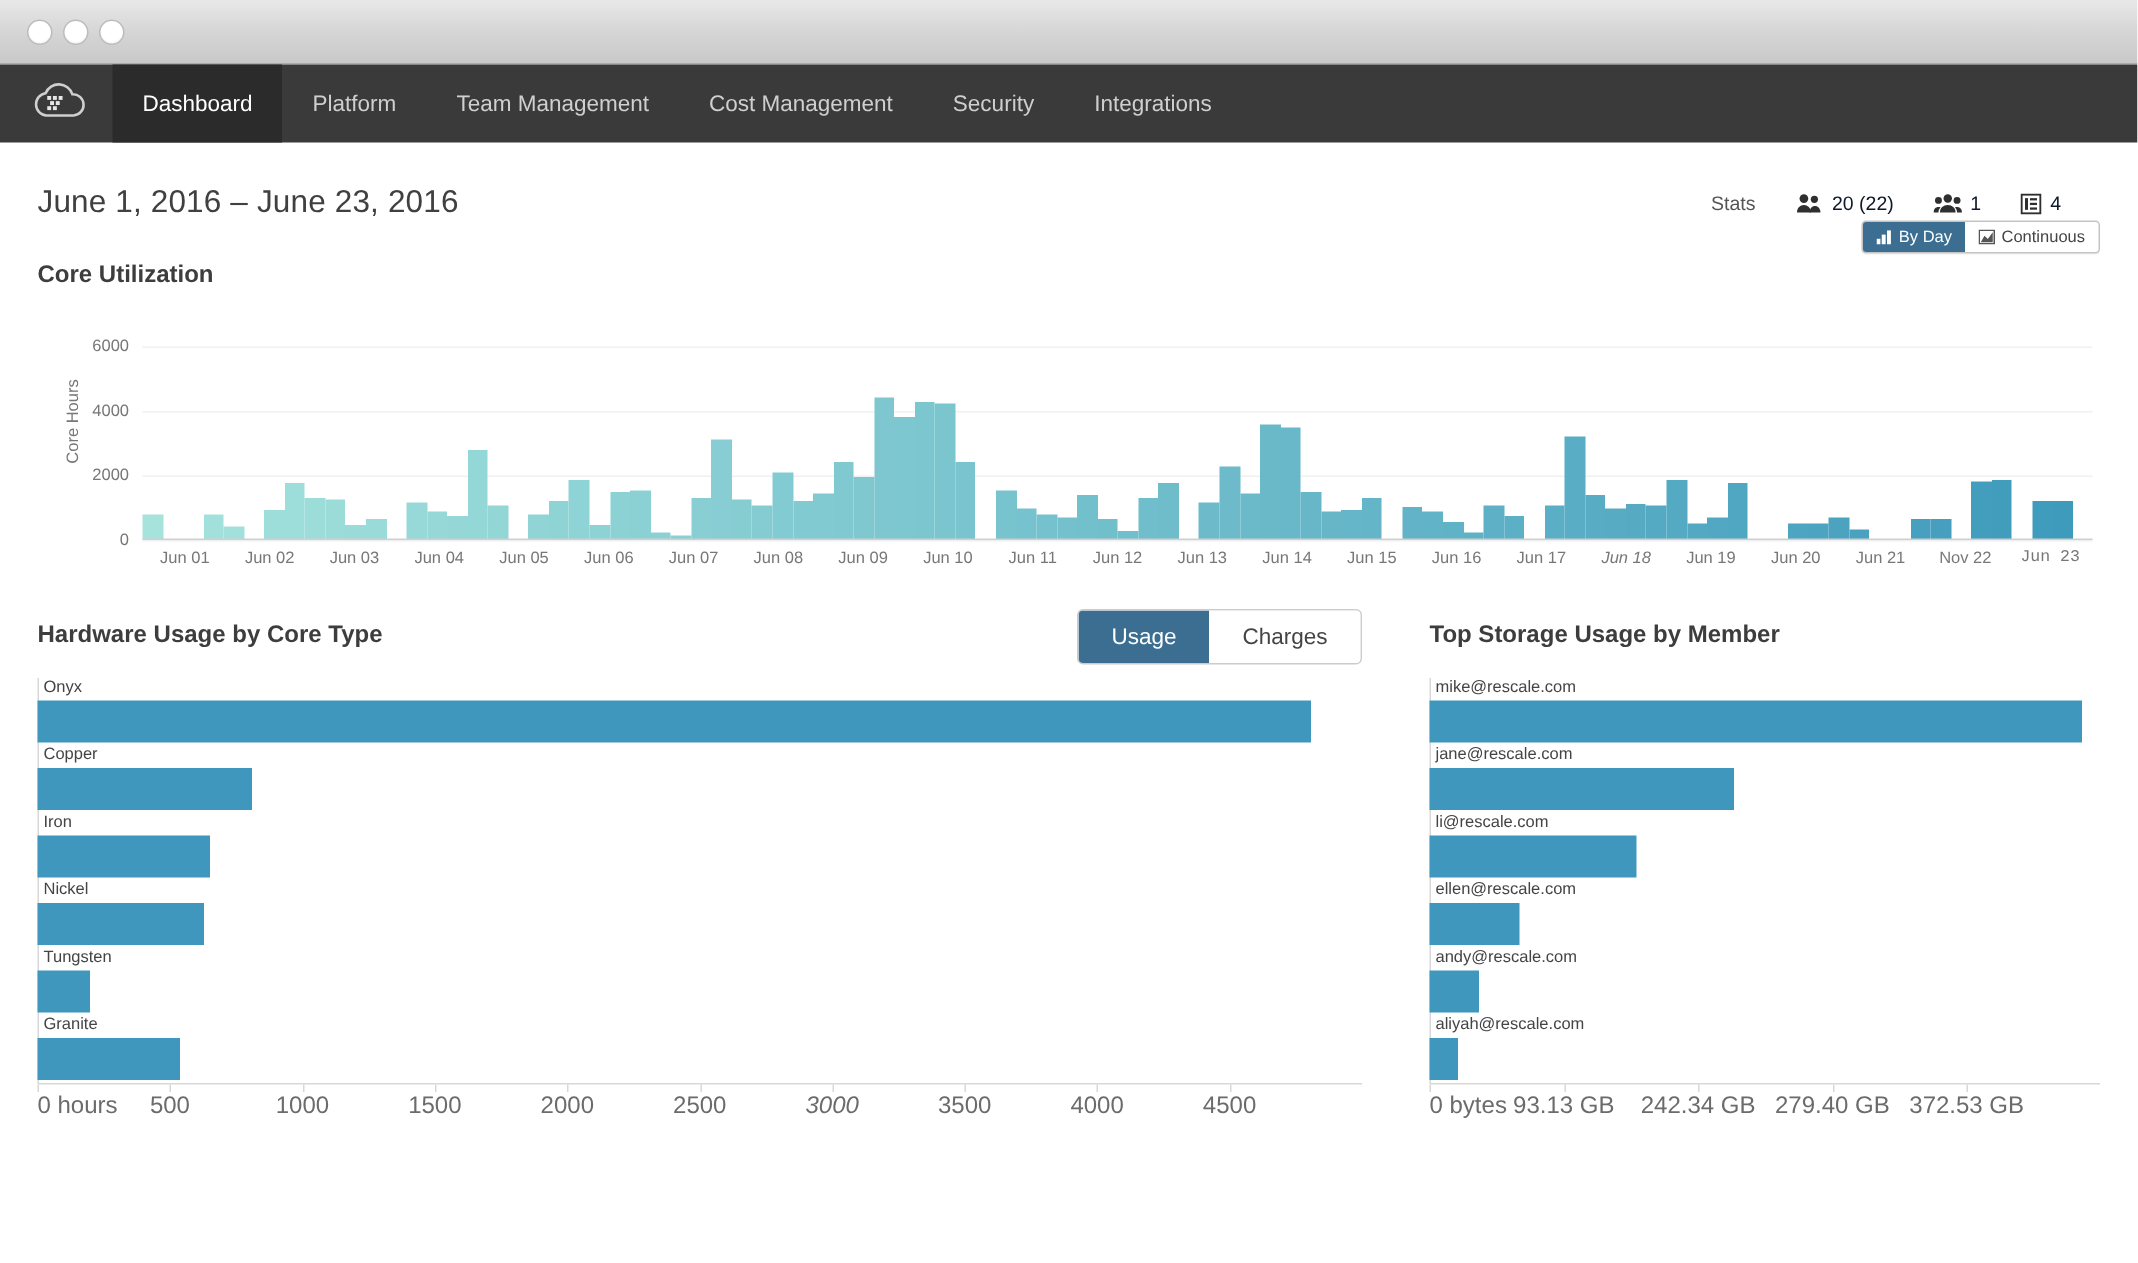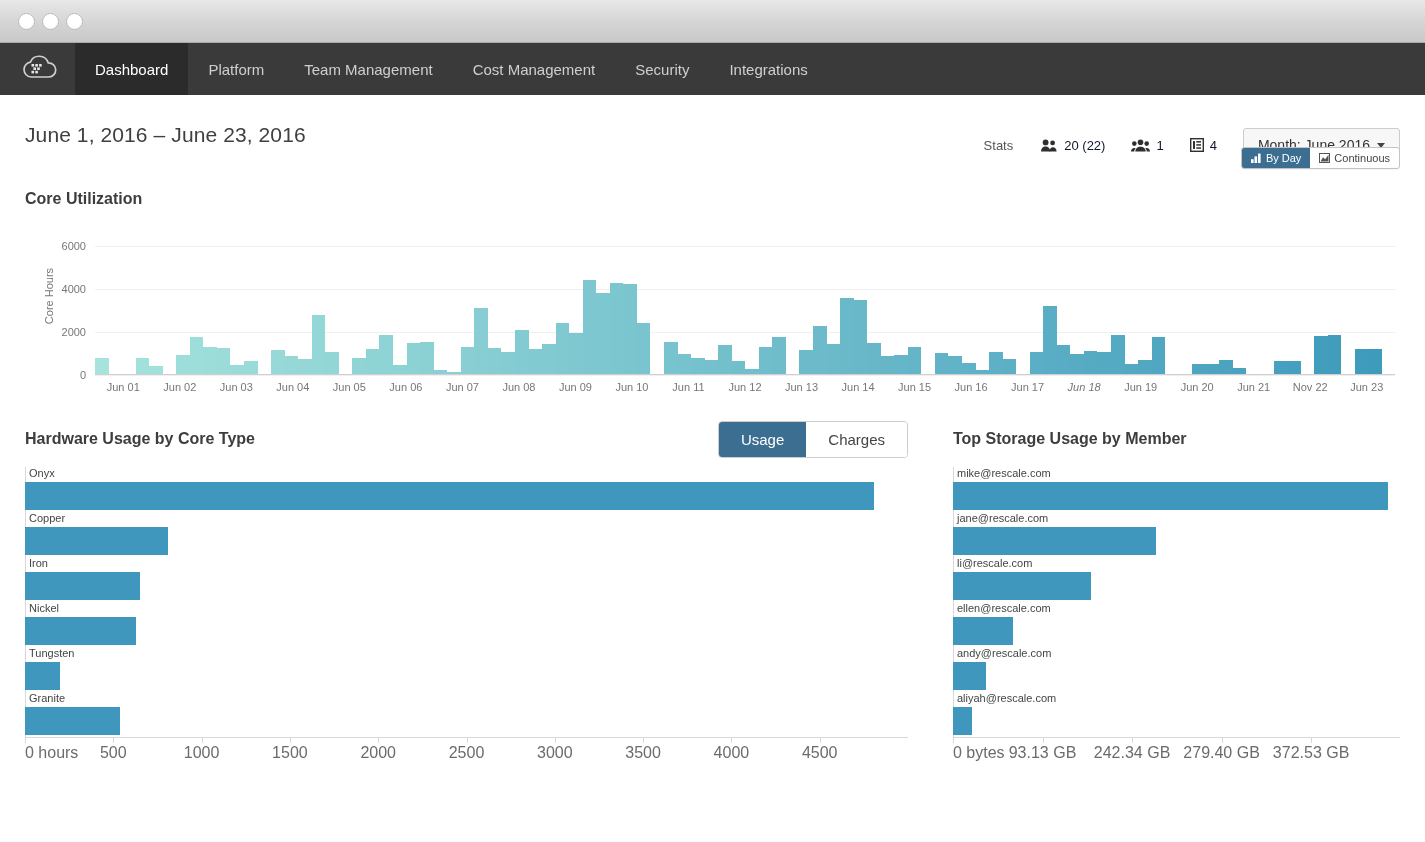--- a/index.html
+++ b/index.html
@@ -208,24 +208,20 @@
         <svg width="14" height="14" viewBox="0 0 14 14">
           <rect x="0.7" y="0.7" width="12.6" height="12.6" fill="none" stroke="#2f2f2f" stroke-width="1.4"></rect>
           <rect x="3" y="3.1" width="2" height="7.8" fill="#2f2f2f"></rect>
           <rect x="6.3" y="3.1" width="4.7" height="1.5" fill="#2f2f2f"></rect>
           <rect x="6.3" y="6.2" width="4.7" height="1.5" fill="#2f2f2f"></rect>
           <rect x="6.3" y="9.3" width="4.7" height="1.5" fill="#2f2f2f"></rect>
         </svg>
         <span>4</span>
       </div>
 
-      <div class="monthbtn">
-        <span>Month: June 2016</span>
-        <span class="caret"></span>
-      </div>
     </div>
   </div>
 
   <div class="toggle-small">
     <div class="on">
       <svg width="11" height="10" viewBox="0 0 11 10">
         <rect x="0" y="6.2" width="2.6" height="3.8" fill="#ffffff"></rect>
         <rect x="3.5" y="3.4" width="2.6" height="6.6" fill="#ffffff"></rect>
         <rect x="7" y="0.6" width="2.6" height="9.4" fill="#ffffff"></rect>
       </svg>
@@ -375,21 +371,21 @@
         <div class="xtick" style="left: 54.3478%;">Jun 13</div>
         <div class="xtick" style="left: 58.6957%;">Jun 14</div>
         <div class="xtick" style="left: 63.0435%;">Jun 15</div>
         <div class="xtick" style="left: 67.3913%;">Jun 16</div>
         <div class="xtick" style="left: 71.7391%;">Jun 17</div>
         <div class="xtick" style="left: 76.087%; font-style: italic;">Jun 18</div>
         <div class="xtick" style="left: 80.4348%;">Jun 19</div>
         <div class="xtick" style="left: 84.7826%;">Jun 20</div>
         <div class="xtick" style="left: 89.1304%;">Jun 21</div>
         <div class="xtick" style="left: 93.4783%;">Nov 22</div>
-        <div class="xtick" style="left: 97.8261%;">Jun 23</div>
+        <div class="xtick" style="left: 97.8261%; font-family: Liberation Mono, monospace;">Jun 23</div>
       </div>
   </div>
 
   <div class="panels">
 
     <div class="panel-left">
       <div class="panel-head">
         <div class="section-title" style="margin:0">Hardware Usage by Core Type</div>
         <div class="toggle-big">
           <div class="on">Usage</div>
@@ -431,21 +427,21 @@
           <div class="hb-ticklabel" style="left: 10%;">500</div>
           <div class="hb-tick" style="left: 20%;"></div>
           <div class="hb-ticklabel" style="left: 20%;">1000</div>
           <div class="hb-tick" style="left: 30%;"></div>
           <div class="hb-ticklabel" style="left: 30%;">1500</div>
           <div class="hb-tick" style="left: 40%;"></div>
           <div class="hb-ticklabel" style="left: 40%;">2000</div>
           <div class="hb-tick" style="left: 50%;"></div>
           <div class="hb-ticklabel" style="left: 50%;">2500</div>
           <div class="hb-tick" style="left: 60%;"></div>
-          <div class="hb-ticklabel" style="left: 60%;">3000</div>
+          <div class="hb-ticklabel" style="left: 60%; font-style: italic;">3000</div>
           <div class="hb-tick" style="left: 70%;"></div>
           <div class="hb-ticklabel" style="left: 70%;">3500</div>
           <div class="hb-tick" style="left: 80%;"></div>
           <div class="hb-ticklabel" style="left: 80%;">4000</div>
           <div class="hb-tick" style="left: 90%;"></div>
           <div class="hb-ticklabel" style="left: 90%;">4500</div>
         </div>
     </div>
 
     <div class="panel-right">

